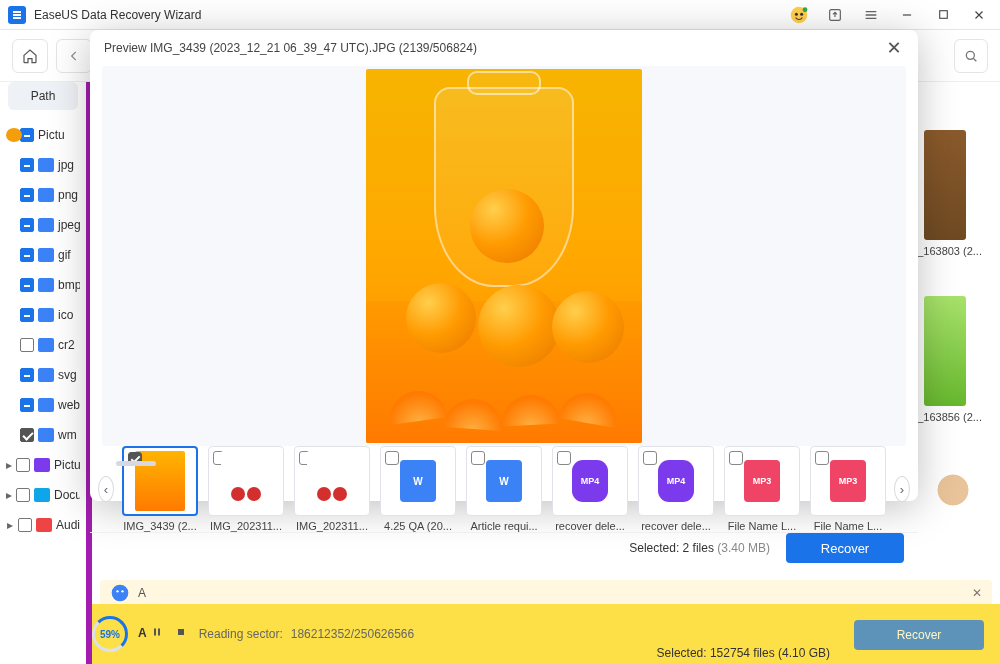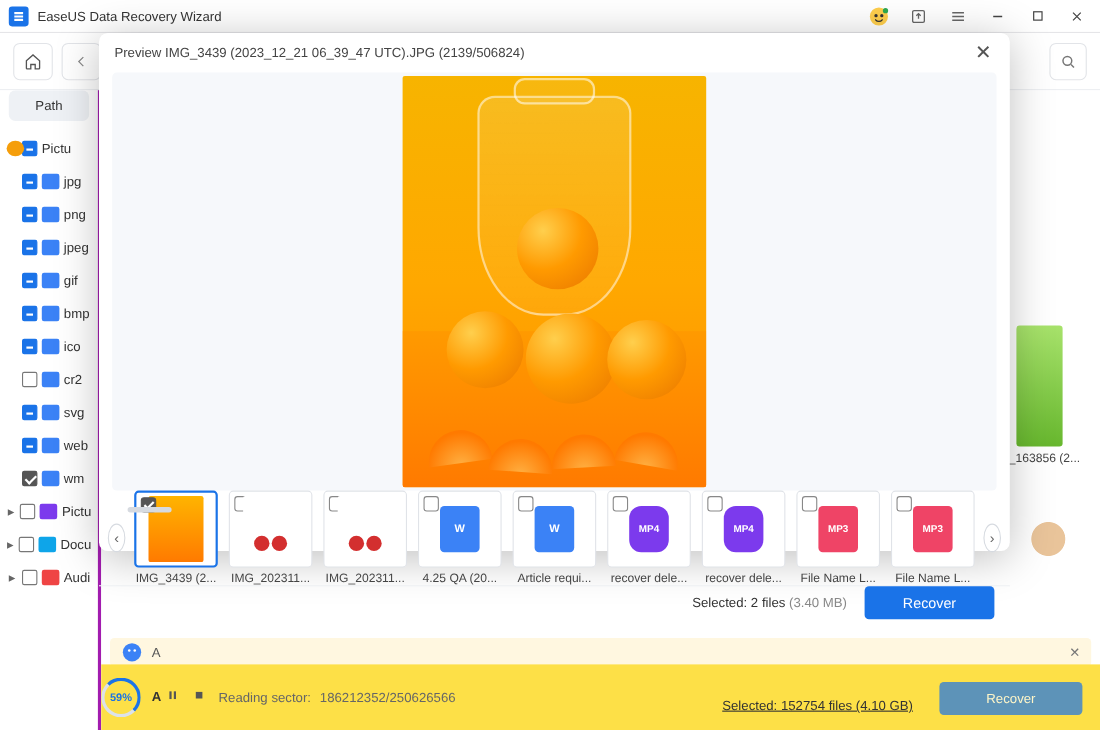--- a/index.html
+++ b/index.html
@@ -15,21 +15,21 @@
 .titlebar .win-btn { width: 18px; height: 18px; display: flex; align-items: center; justify-content: center; cursor: pointer; color: #444; }
 .avatar-icon { width: 22px; height: 22px; }
 
 
 .toolbar { height: 52px; background: #fff; display: flex; align-items: center; padding: 0 12px; gap: 8px; border-bottom: 1px solid #eceef1; }
 .toolbar .btn { width: 36px; height: 34px; border: 1px solid #e2e4e8; border-radius: 6px; background: #fff; display: flex; align-items: center; justify-content: center; cursor: pointer; color: #555; }
 .toolbar .search { margin-left: auto; width: 34px; height: 34px; border: 1px solid #e2e4e8; border-radius: 6px; display:flex; align-items:center; justify-content:center; color:#777; cursor:pointer; }
 
 
 .main { position: absolute; top: 82px; bottom: 0; left: 0; right: 0; display: flex; }
-.sidebar { width: 92px; background: #fff; border-right: 3px solid #a21caf; overflow: hidden; }
+.sidebar { width: 92px; background: #fff; border-right: 6px solid #a21caf; overflow: hidden; }
 .tab-path { height: 28px; margin: 0 8px 6px; background: #eef1f5; border-radius: 6px; display:flex; align-items:center; justify-content:center; font-size:12px; color:#333; }
 .tree { padding: 4px 6px; font-size: 12px; color: #333; }
 .tree-row { display: flex; align-items: center; gap: 4px; height: 30px; white-space: nowrap; overflow: hidden; cursor: pointer; }
 .tree-row.indent1 { padding-left: 14px; }
 .caret { width: 10px; height: 10px; display:flex; align-items:center; justify-content:center; color:#666; }
 .chk { width: 14px; height: 14px; border: 1.2px solid #777; border-radius: 2px; background:#fff; flex:0 0 auto; position:relative; }
 .chk.partial { background:#1a73e8; border-color:#1a73e8; }
 .chk.partial::after { content:""; position:absolute; left:3px; right:3px; top:6px; height:2px; background:#fff; }
 .chk.checked { background:#555; border-color:#555; }
 .chk.checked::after { content:""; position:absolute; left:2px; top:3px; width:8px; height:4px; border-left:2px solid #fff; border-bottom:2px solid #fff; transform:rotate(-45deg); }
@@ -46,21 +46,21 @@
 .ctlabel { font-size:11px; color:#444; white-space:nowrap; position:absolute; }
 
 
 .statusbar-bg { position:absolute; bottom:0; left:0; right:0; height:60px; background:#fde047; display:flex; align-items:center; padding:0 0; gap:10px; }
 .yellowbar { position:absolute; bottom:58px; left:8px; right:8px; height:26px; background:#fff7e0; border-radius:4px; display:flex; align-items:center; padding:0 10px; font-size:12px; color:#555; }
 .yellowbar .aicon { width:20px; height:20px; margin-right:8px; }
 .yellowbar .xclose { margin-left:auto; cursor:pointer; color:#777; }
 .progress-ring { width:36px; height:36px; border-radius:50%; border:3px solid #dce2ea; border-top-color:#1a73e8; border-right-color:#1a73e8; position:relative; display:flex; align-items:center; justify-content:center; font-size:10px; color:#1a73e8; font-weight:600; }
 .ctrl-icon { width:16px; height:16px; color:#555; cursor:pointer; }
 .status-text { font-size:12px; color:#666; }
-.bg-selected { position:absolute; right:170px; bottom:16px; font-size:12px; color:#333;text-decoration:underline; }
+.bg-selected { position:absolute; right:170px; bottom:4px; font-size:12px; color:#333; }
 .bg-recover { position:absolute; right:16px; bottom:14px; width:130px; height:30px; background:#1a73e8; color:#fff; border-radius:4px; display:flex; align-items:center; justify-content:center; cursor:pointer; opacity:.7; }
 
 
 .modal { position:absolute; left:90px; top:30px; width:828px; height:471px; background:#fff; border-radius:8px; box-shadow:0 6px 40px rgba(0,0,0,.25); display:flex; flex-direction:column; }
 .modal-header { height:36px; display:flex; align-items:center; padding:0 14px; font-size:12px; color:#444; flex:0 0 auto; }
 .modal-header .close { margin-left:auto; width:20px; height:20px; display:flex; align-items:center; justify-content:center; cursor:pointer; color:#555; font-size:18px; }
 .preview-area { flex:0 0 auto; margin:0 12px; height:380px; background:#f6f8fb; border-radius:4px; display:flex; align-items:center; justify-content:center; }
 .preview-img { width:276px; height:374px; border-radius:2px; background:linear-gradient(180deg,#f7b400 0%,#ffa800 50%,#ff8c00 100%); position:relative; overflow:hidden; }
 
 .preview-img .table { position:absolute; bottom:0; left:0; right:0; height:38%; background:linear-gradient(#ff9a00,#ff7a00); }
@@ -241,20 +241,24 @@
         </div>
         <div class="tree-row">
           <span class="caret">▸</span>
           <div class="chk "></div>
           <div class="fico red"></div>
           <span>Audi</span>
         </div>
       </div>
   </div>
   <div class="content">
+    <div style="position:absolute; right:18px; top:48px; width:58px;">
+      <div class="ctimg"></div>
+      <div class="ctlabel" style="top:115px; right:0;">_163803 (2...</div>
+    </div>
     <div style="position:absolute; right:18px; top:214px; width:58px;">
       <div class="ctimg" style="background:linear-gradient(#a7e26b,#67b72e);"></div>
       <div class="ctlabel" style="top:115px; right:0;">_163856 (2...</div>
     </div>
     <div style="position:absolute; right:18px; top:384px; width:58px; height:40px; background:radial-gradient(circle at 50% 60%,#e9c49a 40%,#fff 42%); border-radius:3px;"></div>
 
     <div class="yellowbar">
       <svg class="aicon" viewBox="0 0 24 24">
           <circle cx="12" cy="12" r="10" fill="#3b82f6"></circle>
           <circle cx="9" cy="10" r="1.4" fill="#fff"></circle>

